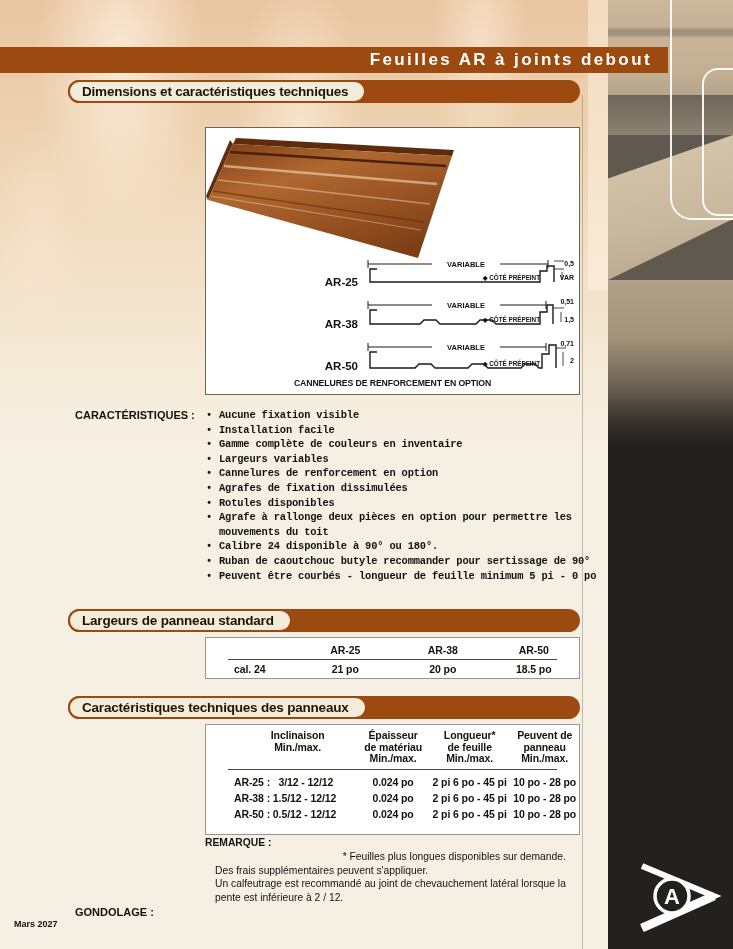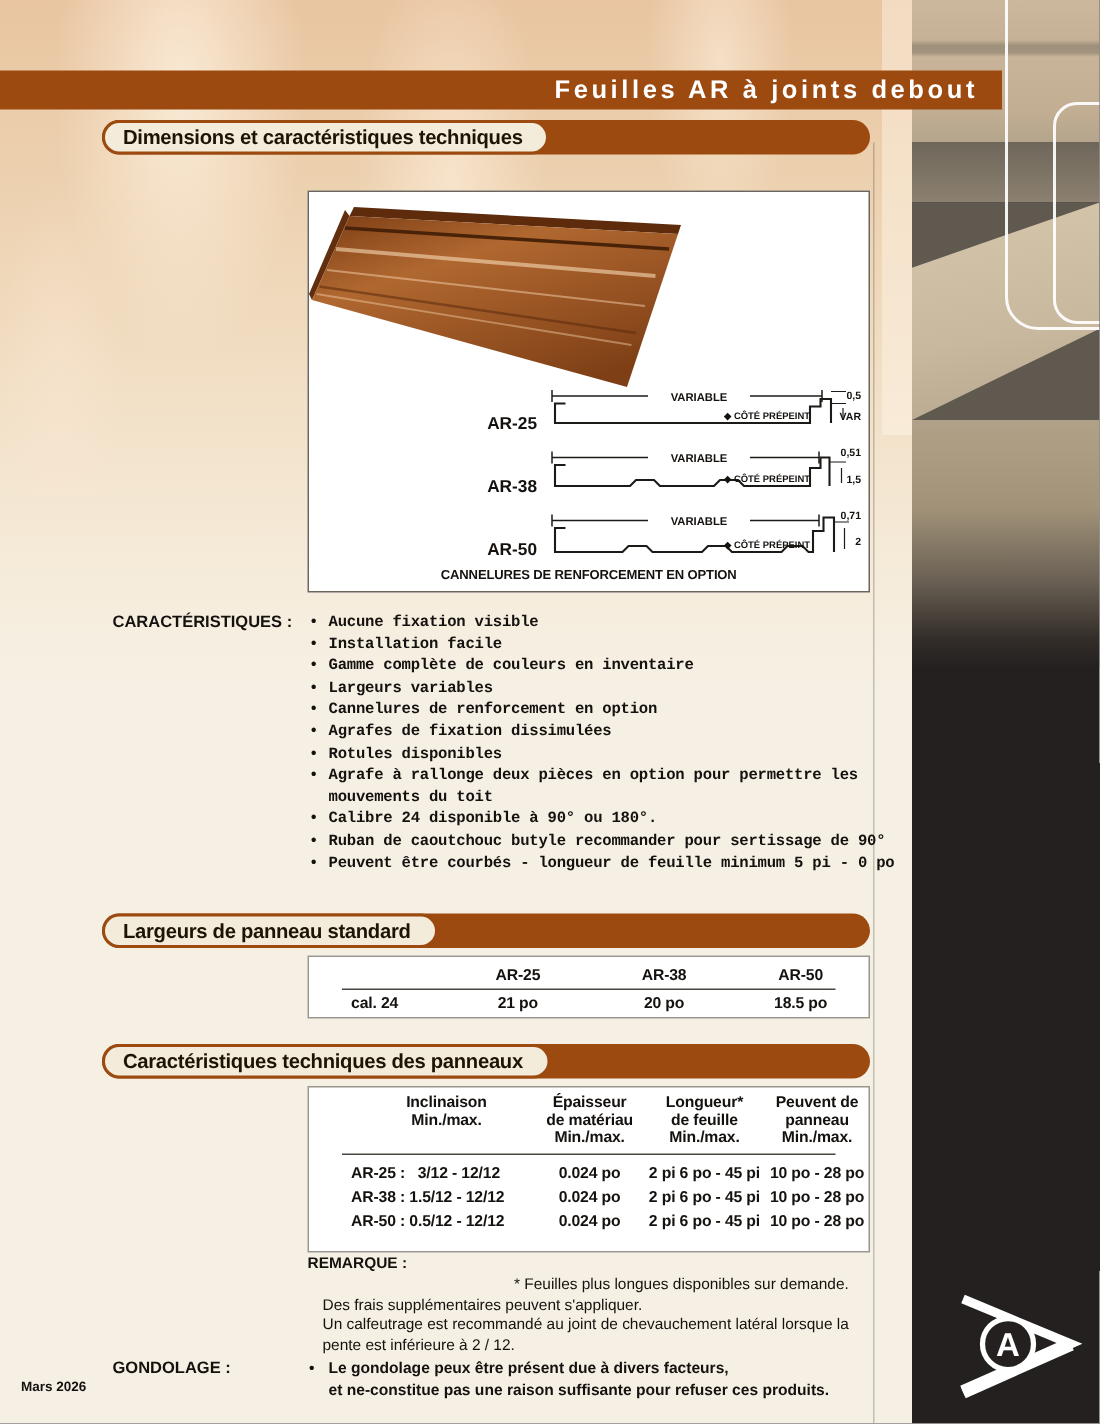--- a/index.html
+++ b/index.html
@@ -266,26 +266,22 @@
 
   <div class="remark">
     <div class="r-label">REMARQUE :</div>
     <div class="r-line first">* Feuilles plus longues disponibles sur demande.</div>
     <div class="r-line">Des frais supplémentaires peuvent s'appliquer.</div>
     <div class="r-line">Un calfeutrage est recommandé au joint de chevauchement latéral lorsque la</div>
     <div class="r-line">pente est inférieure à 2 / 12.</div>
   </div>
 
   <div class="side-label" style="top:906px;">GONDOLAGE :</div>
-  <div class="gond-text">
-    <div class="li">Le gondolage peux être présent due à divers facteurs,</div>
-    <div class="li2">et ne-constitue pas une raison suffisante pour refuser ces produits.</div>
-  </div>
-
-  <div class="date">Mars 2026</div>
+
+  <div class="date">Mars 2027</div>
 
   <svg class="logo" viewBox="0 0 95 76">
     <path d="M10,8 L82,38 L10,70" fill="none" stroke="#ffffff" stroke-width="6" stroke-linejoin="miter"></path>
     <path d="M10,70 L82,38" fill="none" stroke="#ffffff" stroke-width="9"></path>
     <circle cx="40" cy="38" r="17" fill="#242020" stroke="#ffffff" stroke-width="3.5"></circle>
     <text x="40" y="46" text-anchor="middle" font-family="'Liberation Sans', sans-serif" font-weight="bold" font-size="22" fill="#ffffff">A</text>
   </svg>
 
 </div>
 

